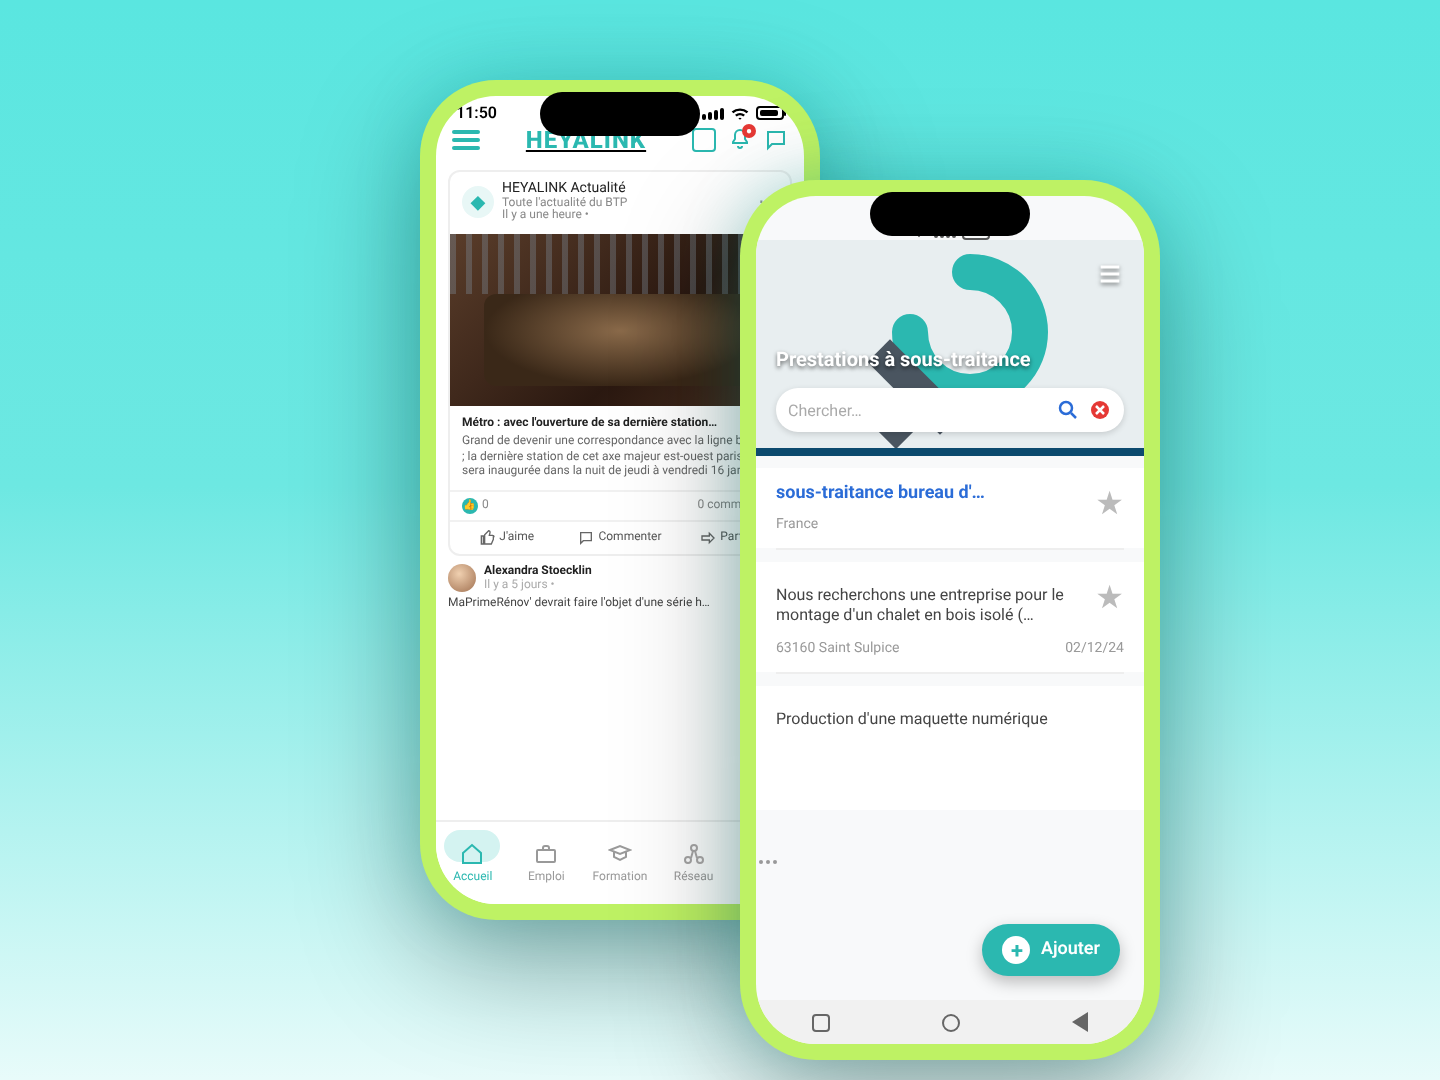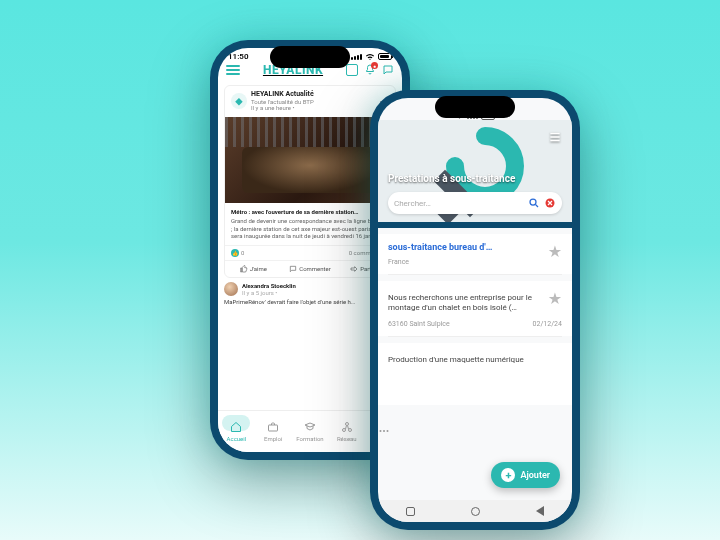--- a/index.html
+++ b/index.html
@@ -1,18 +1,18 @@
 <!DOCTYPE html>
 <html><head>
 <meta charset="utf-8">
 <style>
   *{box-sizing:border-box;margin:0;padding:0;font-family:-apple-system,BlinkMacSystemFont,"Segoe UI",Roboto,sans-serif;}
   body{width:720px;height:540px;overflow:hidden;background:linear-gradient(180deg,#5ae6e0 0%,#6de8e2 45%,#e8fbfa 100%);position:relative;}
   .stage{position:relative;width:720px;height:540px;}
-  .phone{position:absolute;border-radius:38px;background:#0c4a6e;box-shadow:0 20px 60px rgba(0,0,0,.35),0 0 30px rgba(0,200,190,.25);}
+  .phone{position:absolute;border-radius:38px;background:#bef264;box-shadow:0 20px 60px rgba(0,0,0,.35),0 0 30px rgba(0,200,190,.25);}
   .phone .screen{position:absolute;inset:8px;border-radius:30px;background:#fff;overflow:hidden;}
   .notch{position:absolute;top:6px;left:50%;transform:translateX(-50%);width:80px;height:22px;background:#000;border-radius:14px;z-index:50;}
   
   .p1{left:210px;top:40px;width:200px;height:420px;}
   .sb{display:flex;justify-content:space-between;align-items:center;padding:4px 10px 0;font-size:8px;font-weight:600;}
   .sb .right{display:flex;gap:3px;align-items:center;}
   .sig{display:flex;gap:1px;align-items:flex-end;}
   .sig span{width:2px;background:#000;border-radius:1px;}
   .sig span:nth-child(1){height:3px}.sig span:nth-child(2){height:4px}.sig span:nth-child(3){height:5px}.sig span:nth-child(4){height:6px}
   .batt{width:14px;height:7px;border:1px solid #000;border-radius:2px;position:relative;}
@@ -25,21 +25,21 @@
   .brand-text{font-size:12px;font-weight:800;letter-spacing:.5px;color:#2bb8b0;}
   .hdr-ico{display:flex;gap:6px;align-items:center;}
   .iconbox{width:12px;height:12px;border:1px solid #2bb8b0;border-radius:2px;}
   .bell{position:relative;width:12px;height:12px;}
   .bell svg{width:12px;height:12px;}
   .bell .dot{position:absolute;top:-2px;right:-2px;width:7px;height:7px;background:#e53935;border-radius:50%;color:#fff;font-size:5px;display:flex;align-items:center;justify-content:center;}
   .card{margin:4px 6px 0;border:1px solid #eee;border-radius:6px;overflow:hidden;font-size:7px;background:#fff;}
   .posthdr{display:flex;align-items:center;gap:4px;padding:5px 6px;}
   .av{width:16px;height:16px;border-radius:50%;background:#e8f7f6;display:flex;align-items:center;justify-content:center;color:#2bb8b0;font-size:9px;font-weight:700;}
   .posthdr .meta{flex:1;line-height:1.1;}
-  .posthdr .meta .t{font-weight:700;color:#222;}
+  .posthdr .meta .t{font-weight:400;color:#222;}
   .posthdr .meta .s{color:#888;font-size:6px;}
   .dots{color:#999;font-size:10px;}
   .postimg{height:86px;background:linear-gradient(135deg,#5a3d2a,#2a1810 60%,#4a3020);position:relative;overflow:hidden;}
   .postimg::before{content:"";position:absolute;left:0;right:0;top:0;height:30px;background:repeating-linear-gradient(90deg,#7a8590 0 3px,transparent 3px 8px);opacity:.4;}
   .postimg::after{content:"";position:absolute;left:10%;right:10%;bottom:10px;top:30px;background:radial-gradient(ellipse at 50% 40%,#8a6a4a,#3a2818 70%);border-radius:6px;}
   .posttxt{padding:5px 6px;color:#666;font-size:6px;line-height:1.25;}
   .posttxt .hl{font-weight:700;color:#222;display:block;margin-bottom:2px;}
   .reacts{display:flex;justify-content:space-between;padding:3px 6px;color:#888;font-size:6px;border-top:1px solid #f1f1f1;}
   .reacts .l{display:flex;align-items:center;gap:2px;}
   .reacts .l .c{width:8px;height:8px;border-radius:50%;background:#2bb8b0;color:#fff;font-size:5px;display:flex;align-items:center;justify-content:center;}
@@ -53,21 +53,21 @@
   .tabbar{position:absolute;left:0;right:0;bottom:0;height:42px;border-top:1px solid #eee;background:#fff;display:flex;}
   .tabbar>div{flex:1;display:flex;flex-direction:column;align-items:center;justify-content:center;font-size:6px;color:#999;gap:2px;}
   .tabbar>div.on{color:#2bb8b0;}
   .tabbar>div.on .pill{position:absolute;top:4px;width:28px;height:16px;background:#d4f3f1;border-radius:10px;}
   .tabbar .ic{width:12px;height:12px;position:relative;z-index:1;}
   
   .p2{left:370px;top:90px;width:210px;height:440px;}
   .p2 .screen{background:#f8f9fa;}
   .asb{display:flex;justify-content:space-between;padding:6px 10px 0;font-size:7px;color:#555;font-weight:600;align-items:center;flex-direction:column;}
   .asb .r{display:flex;gap:3px;align-items:center;}
-  .hero{height:108px;background:#e8eef0;position:relative;overflow:hidden;border-bottom:6px solid #0c4a6e;}
+  .hero{height:108px;background:#e8eef0;position:relative;overflow:hidden;border-bottom:4px solid #0c4a6e;}
   .hero .logo{position:absolute;top:6px;left:50%;transform:translateX(-50%);width:100px;height:100px;}
   .hero .title{position:absolute;left:10px;bottom:38px;font-size:10px;font-weight:700;color:#fff;text-shadow:0 1px 2px rgba(0,0,0,.6);}
   .hero .search{position:absolute;left:10px;right:10px;bottom:8px;height:22px;background:#fff;border-radius:12px;display:flex;align-items:center;padding:0 6px;gap:4px;box-shadow:0 1px 3px rgba(0,0,0,.15);}
   .hero .search .ph{flex:1;font-size:8px;color:#aaa;}
   .hero .listico{position:absolute;top:10px;right:10px;color:#fff;}
   .listico svg{filter:drop-shadow(0 1px 1px rgba(0,0,0,.5));}
   .item{background:#fff;margin-top:6px;padding:8px 10px;position:relative;}
   .item .tt{font-size:9px;font-weight:700;color:#2b6cd7;}
   .item .star{position:absolute;top:8px;right:10px;color:#bbb;}
   .item .body{font-size:8px;color:#444;margin-top:4px;line-height:1.3;}

